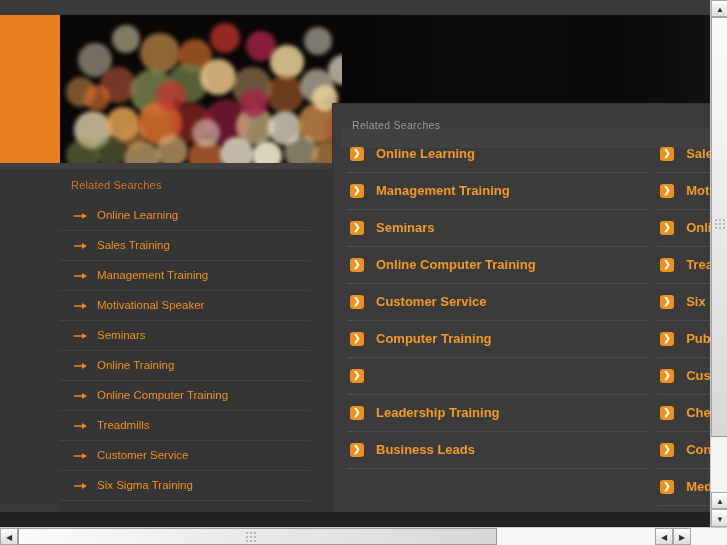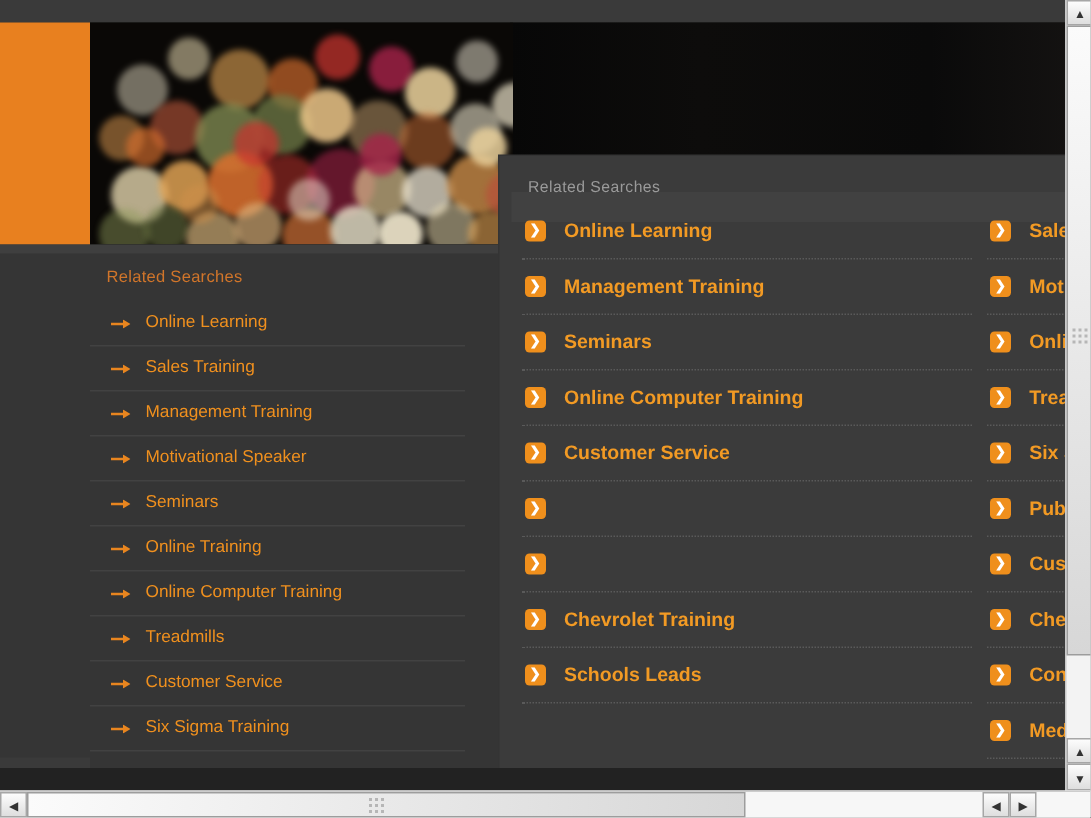--- a/index.html
+++ b/index.html
@@ -325,24 +325,24 @@
     <div id="overlay">
       <div class="ov-inner-tint"></div>
       <div class="ov-title">Related Searches</div>
       <div class="ov-cols">
         <div class="ov-col" id="ov-left">
             <div class="ov-item"><span class="sq"></span><span>Online Learning</span></div>
             <div class="ov-item"><span class="sq"></span><span>Management Training</span></div>
             <div class="ov-item"><span class="sq"></span><span>Seminars</span></div>
             <div class="ov-item"><span class="sq"></span><span>Online Computer Training</span></div>
             <div class="ov-item"><span class="sq"></span><span>Customer Service</span></div>
+            <div class="ov-item"><span class="sq"></span><span>Computer Training</span></div>
             <div class="ov-item"><span class="sq"></span></div>
-            <div class="ov-item"><span class="sq"></span></div>
-            <div class="ov-item"><span class="sq"></span><span>Chevrolet Training</span></div>
-            <div class="ov-item"><span class="sq"></span><span>Schools Leads</span></div>
+            <div class="ov-item"><span class="sq"></span><span>Leadership Training</span></div>
+            <div class="ov-item"><span class="sq"></span><span>Business Leads</span></div>
           </div>
         <div class="ov-col right" id="ov-right">
             <div class="ov-item"><span class="sq"></span><span>Sales Training</span></div>
             <div class="ov-item"><span class="sq"></span><span>Motivational Speaker</span></div>
             <div class="ov-item"><span class="sq"></span><span>Online Training</span></div>
             <div class="ov-item"><span class="sq"></span><span>Treadmills</span></div>
             <div class="ov-item"><span class="sq"></span><span>Six Sigma Training</span></div>
             <div class="ov-item"><span class="sq"></span><span>Public Speaking</span></div>
             <div class="ov-item"><span class="sq"></span><span>Customer Service</span></div>
             <div class="ov-item"><span class="sq"></span><span>Chevrolet</span></div>

